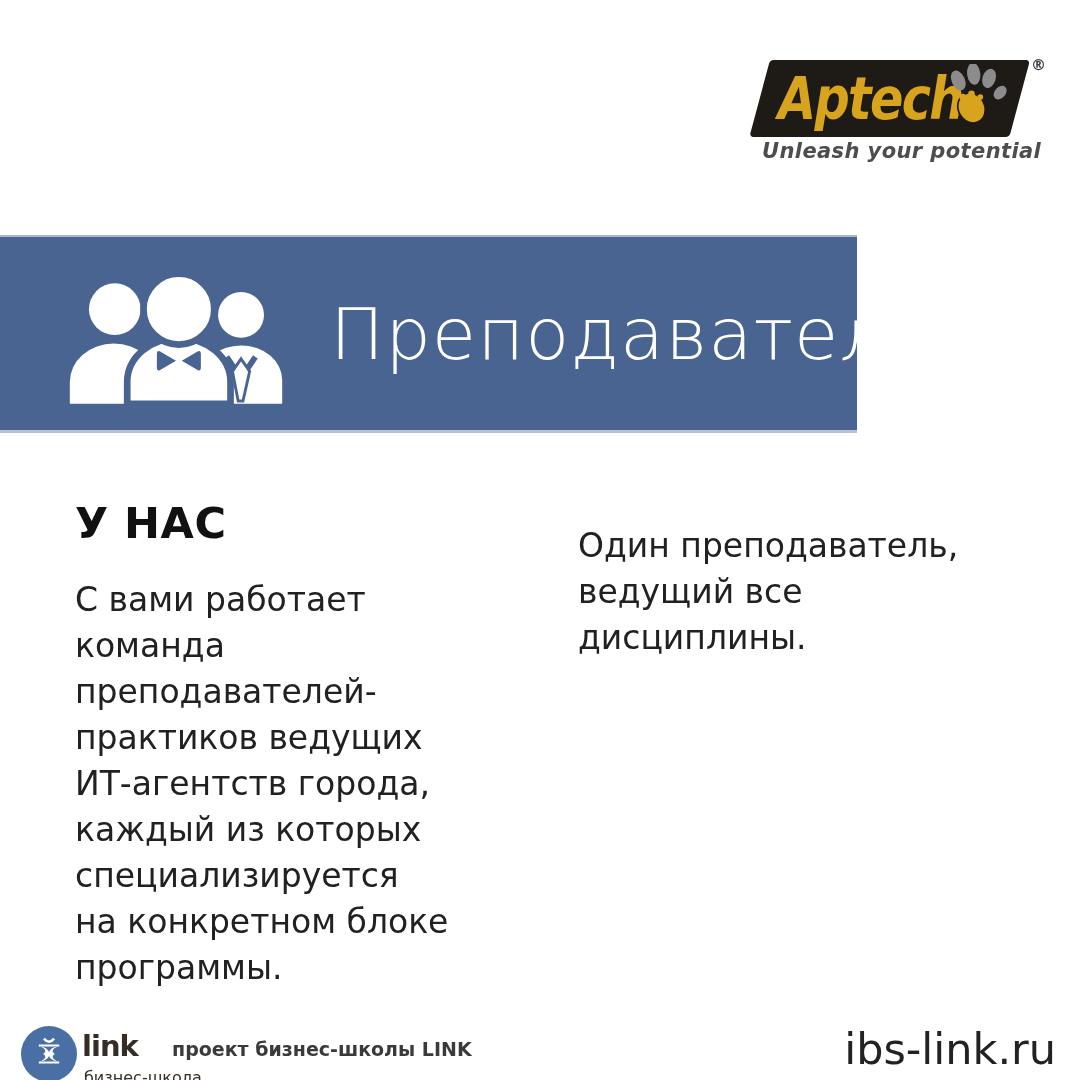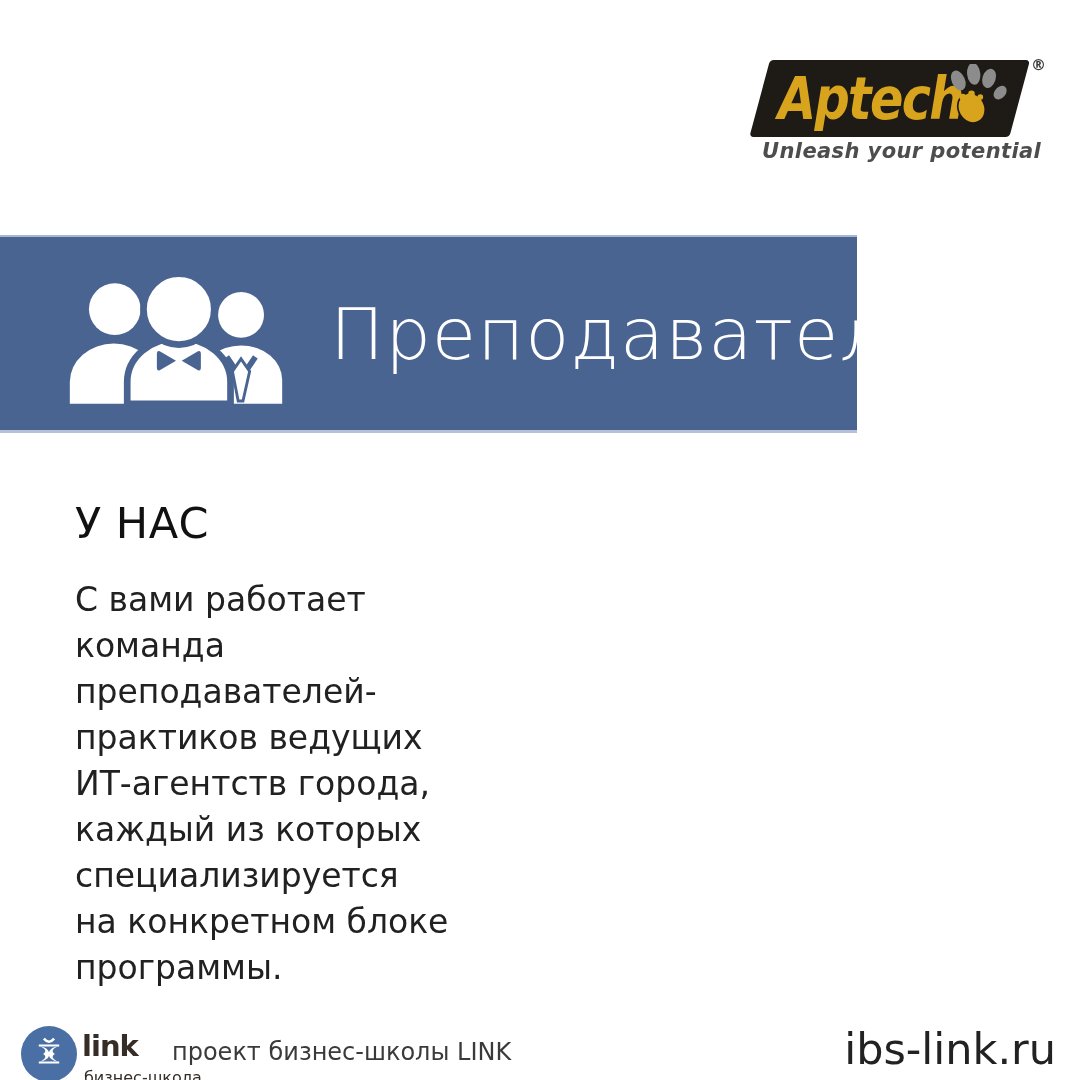--- a/index.html
+++ b/index.html
@@ -50,42 +50,42 @@
     display:flex;align-items:center;
     font-size:72px;font-weight:300;color:#ffffff;
     letter-spacing:1px;white-space:nowrap;
   }
 
   
   .col{position:absolute;top:497px;}
   .col-left{left:75px;width:410px;}
   .col-right{left:578px;width:440px;}
   .col h2{
-    margin:0;font-size:43px;font-weight:normal;color:#111111;
+    margin:0;font-size:43px;font-weight:bold;color:#111111;
     line-height:1.25;letter-spacing:0.5px;
   }
   .col p{
     margin:26px 0 0 0;font-size:33px;line-height:46px;
     color:#212121;white-space:pre-line;
   }
 
   
   .link-circle{
     left:21px;top:1026px;width:56px;height:56px;border-radius:50%;
     background:#4a6fa5;display:flex;align-items:center;justify-content:center;
   }
   .link-word{
     left:82px;top:1032px;font-size:29px;font-weight:bold;
     color:#362d26;letter-spacing:-1px;line-height:1;
   }
   .link-sub{
     left:84px;top:1068px;font-size:16px;color:#362d26;white-space:nowrap;
   }
   .footer-project{
-    left:172px;top:1038px;font-size:24px;color:#3a3a3a;white-space:nowrap;
+    left:172px;top:1038px;font-size:19px;color:#3a3a3a;white-space:nowrap;font-weight:bold;
   }
   .footer-site{
     right:24px;top:1024px;font-size:43px;color:#222222;white-space:nowrap;
   }
 </style>
 </head>
 <body>
 
 <div class="abs aptech-box"></div>
 <div class="abs aptech-word">Aptech</div>
@@ -130,20 +130,23 @@
 преподавателей-
 практиков ведущих
 ИТ-агентств города,
 каждый из которых
 специализируется
 на конкретном блоке
 программы.</p>
 </div>
 
 <div class="col col-right">
+  <p>Один преподаватель,
+ведущий все
+дисциплины.</p>
 </div>
 
 <div class="abs link-circle">
   <svg width="34" height="38" viewBox="0 0 40 44" xmlns="http://www.w3.org/2000/svg">
     <path d="M14 4 Q20 11 26 4" stroke="#ffffff" stroke-width="3" fill="none"></path>
     <path d="M9 13 C17 16 17 20 13 22 C17 24 17 28 9 31
              C16 30 19 27 20 24 C21 27 24 30 31 31
              C23 28 23 24 27 22 C23 20 23 16 31 13
              C24 14 21 17 20 20 C19 17 16 14 9 13 Z" fill="#ffffff"></path>
     <path d="M8 12 H32 M8 32 H32" stroke="#ffffff" stroke-width="2.5"></path>

